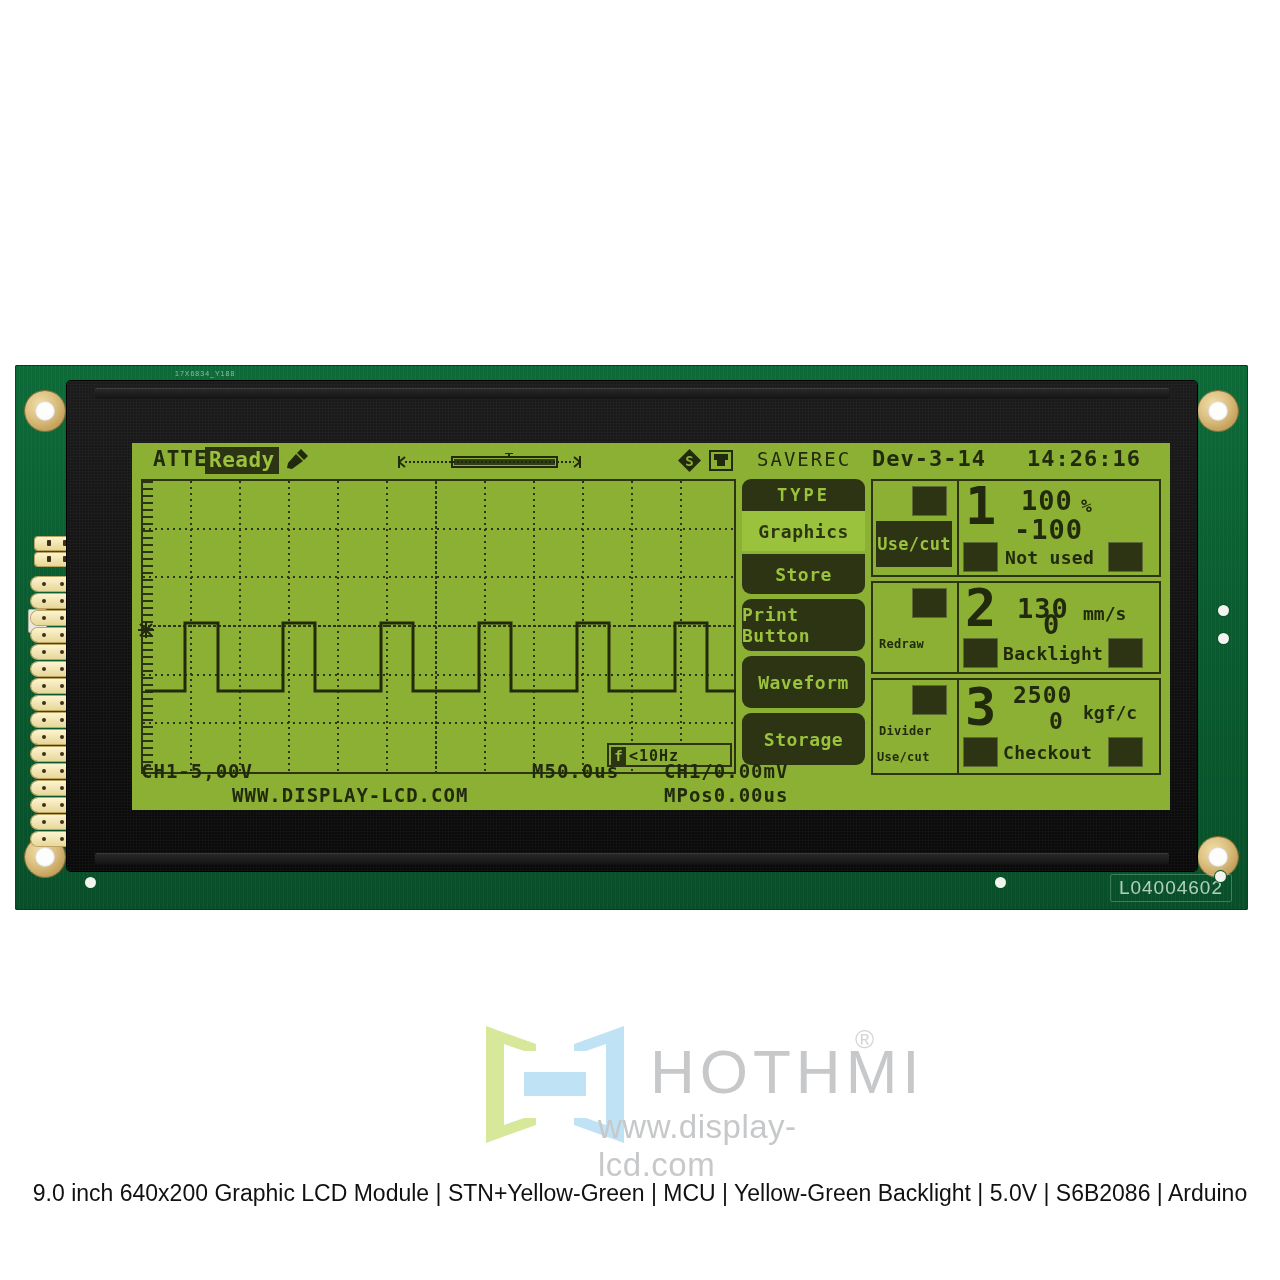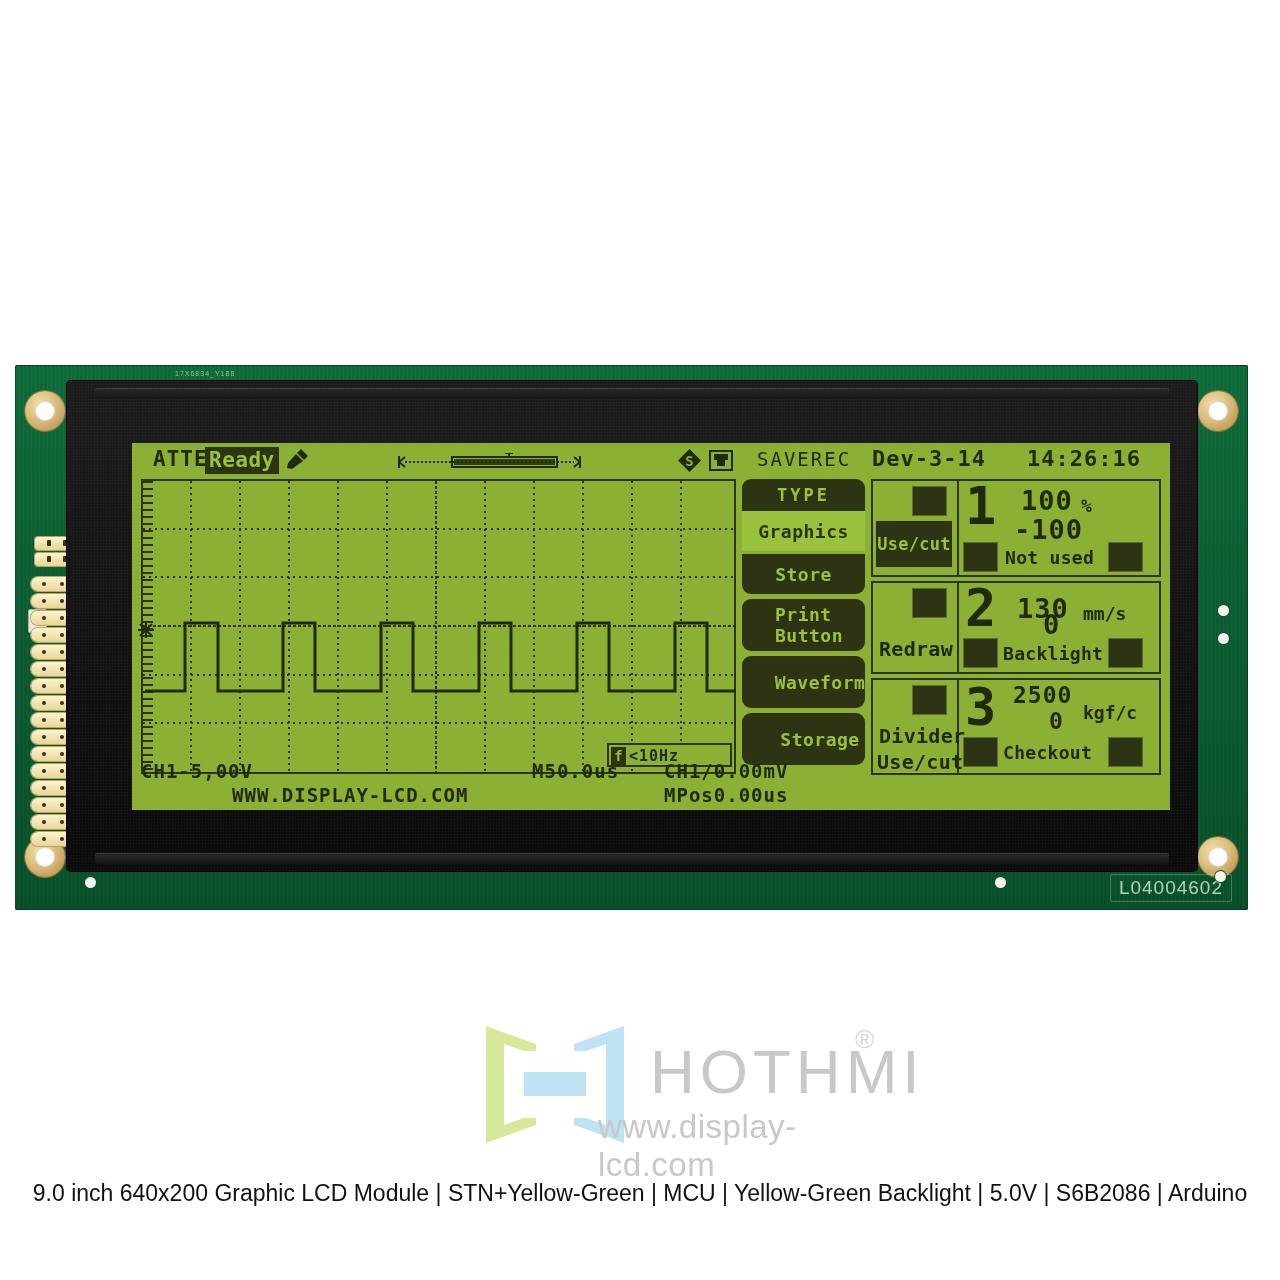--- a/index.html
+++ b/index.html
@@ -101,31 +101,31 @@
   #freq-t{position:absolute;left:20px;top:2px;font-size:15px;letter-spacing:1px;font-weight:bold;}
   #wave{position:absolute;left:0;top:0;}
 
   
   #menu{position:absolute;left:610px;top:36px;width:123px;}
   .mi{height:40px;background:#2c3414;color:#9bc23c;border-radius:9px;margin-bottom:3px;
       display:flex;align-items:center;justify-content:center;font-size:18px;font-weight:bold;
       letter-spacing:.5px;}
   .mi.hdr{height:32px;font-size:17px;letter-spacing:3px;border-radius:9px 9px 0 0;margin-bottom:0;}
   .mi.sel{background:#9bc23c;color:#2c3414;border-radius:0;margin-bottom:3px;}
-  .mi.tall{height:52px;padding-left:33px;}
+  .mi.tall{height:52px;}
 
   
   #panels{position:absolute;left:739px;top:36px;width:290px;}
   .pnl{display:flex;margin-bottom:4px;border:2px solid #2c3414;box-sizing:border-box;}
   .pl{width:86px;border-right:2px solid #2c3414;position:relative;box-sizing:border-box;}
   .pr{flex:1;position:relative;box-sizing:border-box;}
   .sq{position:absolute;background:#2c3414;box-shadow:0 0 0 1px #5d6b35;}
   .btn-dark{position:absolute;background:#2c3414;color:#9bc23c;font-size:17px;font-weight:bold;
       display:flex;align-items:center;justify-content:center;letter-spacing:.3px;}
-  .pl-lbl{position:absolute;font-size:20px;font-weight:bold;letter-spacing:.3px;color:#222a0e;}
+  .pl-lbl{position:absolute;font-size:12px;font-weight:bold;letter-spacing:.3px;color:#222a0e;}
   .bignum{position:absolute;font-size:52px;font-weight:bold;line-height:46px;}
   .val{position:absolute;font-size:27px;font-weight:bold;letter-spacing:1px;}
   .val.sm{font-size:23px;}
   .unit{position:absolute;font-size:18px;font-weight:bold;}
   .sub{position:absolute;font-size:18px;font-weight:bold;letter-spacing:.3px;}
 
   
   #readout{position:absolute;left:0;bottom:2px;width:100%;height:48px;text-align:right;}
   .ro{position:absolute;font-size:19px;letter-spacing:1px;font-weight:bold;}
   #ro-ch1{left:9px;top:0;}

